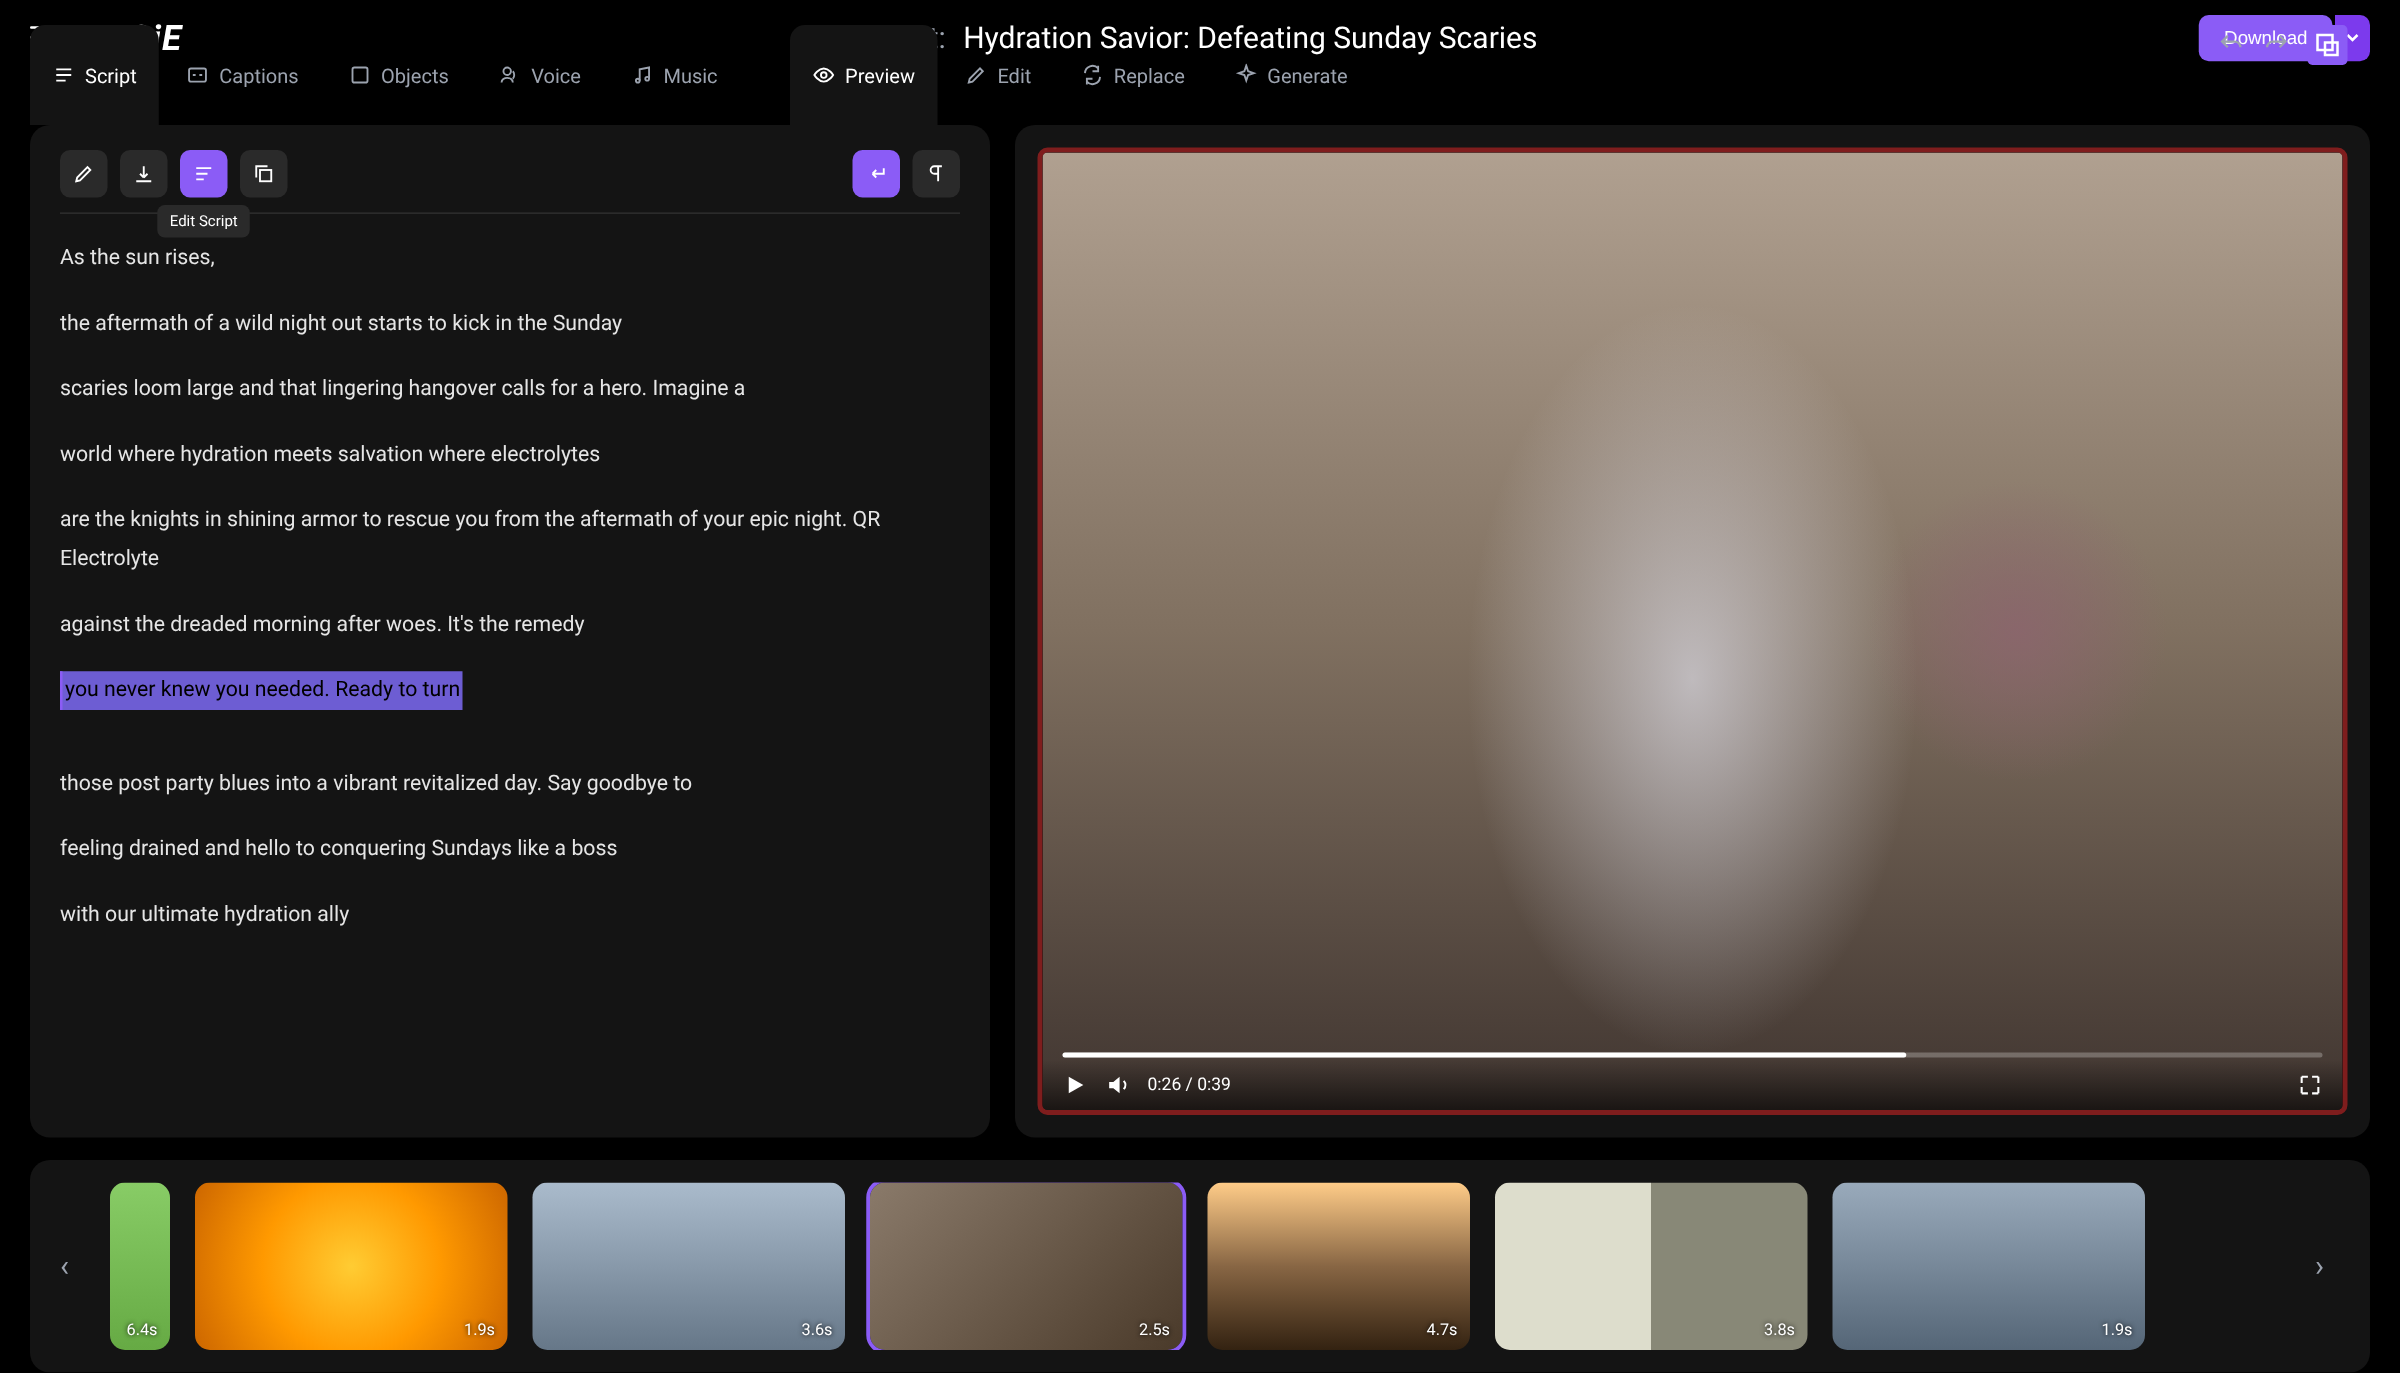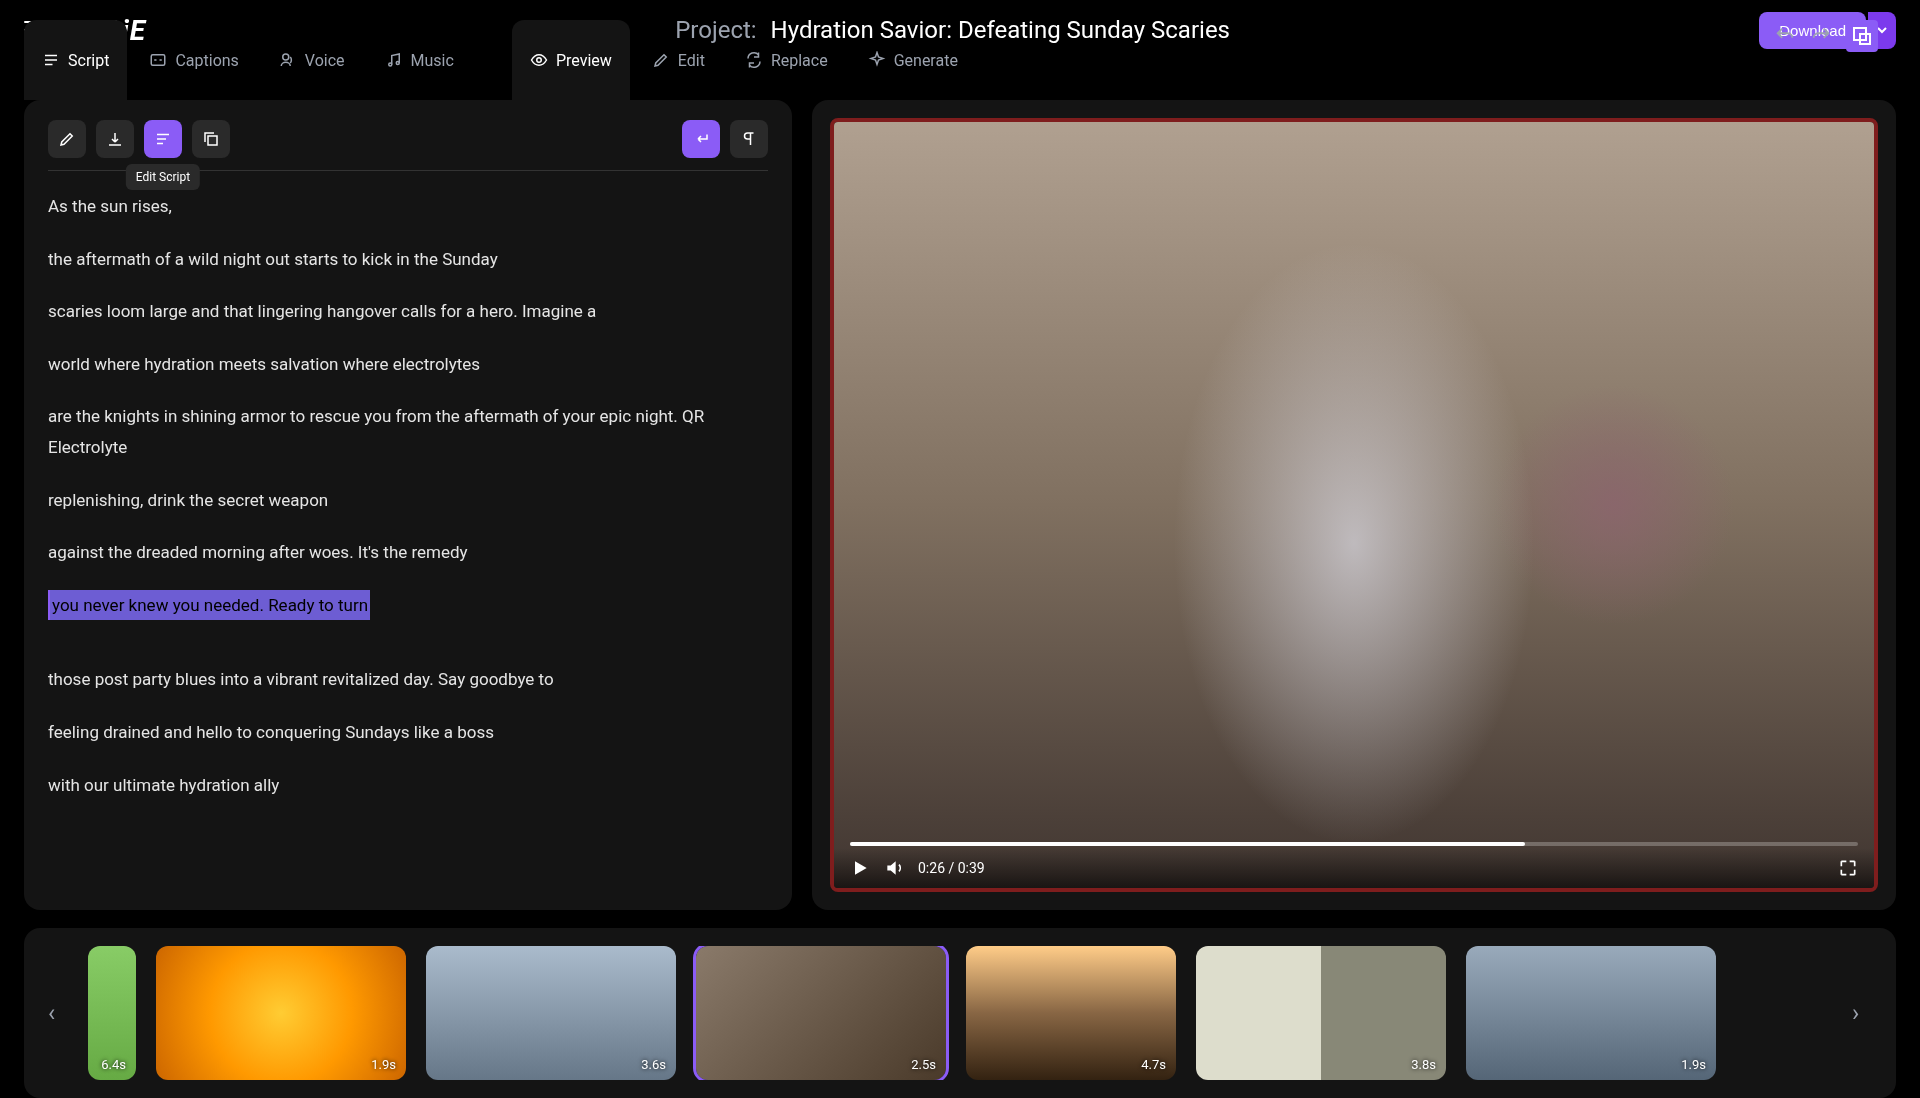--- a/index.html
+++ b/index.html
@@ -264,20 +264,26 @@
     </div>
     <div class="tab">
       <svg viewBox="0 0 24 24">
           <rect x="3" y="5" width="18" height="14" rx="2" stroke="currentColor" stroke-width="2" fill="none"></rect>
           <path d="M7 12h3M14 12h3" stroke="currentColor" stroke-width="2"></path>
         </svg>
       <span>Captions</span>
     </div>
     <div class="tab">
       <svg viewBox="0 0 24 24">
+          <rect x="4" y="4" width="16" height="16" rx="2" stroke="currentColor" stroke-width="2" fill="none"></rect>
+        </svg>
+      <span>Objects</span>
+    </div>
+    <div class="tab">
+      <svg viewBox="0 0 24 24">
           <circle cx="9" cy="8" r="4" stroke="currentColor" stroke-width="2" fill="none"></circle>
           <path d="M15 8c2 2 2 6 0 8M3 20c0-3 3-5 6-5s6 2 6 5" stroke="currentColor" stroke-width="2" fill="none"></path>
         </svg>
       <span>Voice</span>
     </div>
     <div class="tab">
       <svg viewBox="0 0 24 24">
           <path d="M9 18V6l10-2v12" stroke="currentColor" stroke-width="2" fill="none"></path>
           <circle cx="7" cy="18" r="2" stroke="currentColor" stroke-width="2" fill="none"></circle>
           <circle cx="17" cy="16" r="2" stroke="currentColor" stroke-width="2" fill="none"></circle>
@@ -372,21 +378,20 @@
           </svg>
       </div>
     </div>
     <div class="divider"></div>
     <div class="script-body">
       <div class="script-line">As the sun rises,</div>
       <div class="script-line">the aftermath of a wild night out starts to kick in the Sunday</div>
       <div class="script-line">scaries loom large and that lingering hangover calls for a hero. Imagine a</div>
       <div class="script-line">world where hydration meets salvation where electrolytes</div>
       <div class="script-line">are the knights in shining armor to rescue you from the aftermath of your epic night. QR Electrolyte</div>
-      <div class="script-line">replenishing, drink the secret weapon</div>
       <div class="script-line">against the dreaded morning after woes. It's the remedy</div>
       <div><span class="script-line highlighted">you never knew you needed. Ready to turn</span></div>
       <div class="script-line" style="margin-top:22px">those post party blues into a vibrant revitalized day. Say goodbye to</div>
       <div class="script-line">feeling drained and hello to conquering Sundays like a boss</div>
       <div class="script-line">with our ultimate hydration ally</div>
     </div>
   </div>
 
   <div class="right-panel">
     <div class="preview-wrap">

